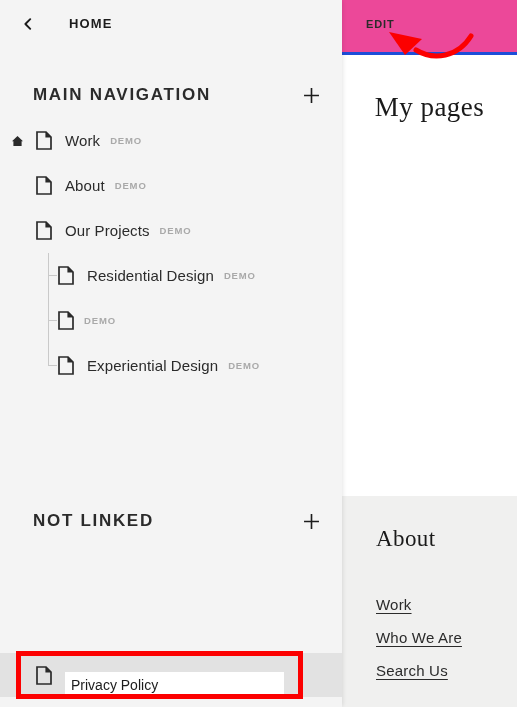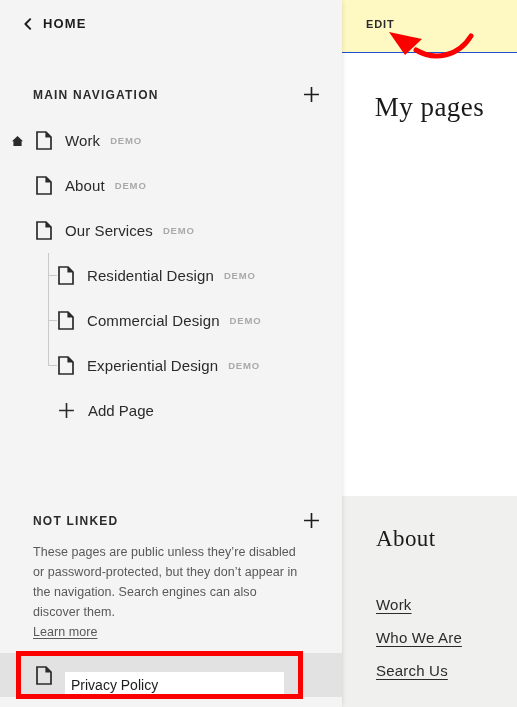--- a/index.html
+++ b/index.html
@@ -28,22 +28,22 @@
     top: 0;
     width: 175px;
     height: 707px;
     background: #ffffff;
     overflow: hidden;
   }
   .preview-topbar {
     position: absolute;
     left: 0; top: 0;
     width: 175px; height: 52px;
-    background: #fef9c3;
-    border-bottom: 1px solid #1d4ed8;
+    background: #ec4899;
+    border-bottom: 3px solid #1d4ed8;
     text-decoration: underline;
   }
   .edit-label {
     position: absolute;
     left: 24px;
     top: 18px;
     font-size: 11px;
     font-weight: 700;
     letter-spacing: 0.08em;
     color: #2b2b2b;
@@ -102,20 +102,21 @@
     overflow: hidden;
   }
 
   .back-row {
     position: absolute;
     left: 22px;
     top: 16px;
     display: flex;
     align-items: center;
     cursor: pointer;
+    gap: 26px;
   }
   .back-chevron {
     width: 12px; height: 12px;
     margin-right: 9px;
     display: block;
   }
   .back-label {
     font-size: 13px;
     font-weight: 700;
     letter-spacing: 0.09em;
@@ -124,21 +125,21 @@
 
   .section-header {
     position: absolute;
     left: 33px;
     width: 280px;
     display: flex;
     align-items: center;
     justify-content: space-between;
   }
   .section-title {
-    font-size: 12px;
+    font-size: 17px;
     font-weight: 700;
     letter-spacing: 0.1em;
     color: #2b2b2b;
   }
   .plus-btn {
     width: 19px; height: 19px;
     display: block;
     cursor: pointer;
     margin-right: -8px;
   }
@@ -357,21 +358,21 @@
         </svg>
         <span class="nav-label">About</span>
         <span class="demo-badge">DEMO</span>
       </div>
 
       <div class="nav-row">
         <svg class="nav-icon" viewBox="0 0 16 19">
           <path d="M1 1 H10 L15 6 V18 H1 Z" fill="none" stroke="#2b2b2b" stroke-width="1.7" stroke-linejoin="miter"></path>
           <path d="M10 1 L10 6 L15 6" fill="#2b2b2b" stroke="#2b2b2b" stroke-width="1.2"></path>
         </svg>
-        <span class="nav-label">Our Services</span>
+        <span class="nav-label">Our Projects</span>
         <span class="demo-badge">DEMO</span>
       </div>
 
 
       <div class="nav-row child">
         <div class="tree-line" style="top:0;height:45px;">
           <div class="v" style="top:0;height:45px;"></div>
           <div class="h"></div>
         </div>
         <svg class="nav-icon" viewBox="0 0 16 19">
@@ -384,57 +385,45 @@
 
       <div class="nav-row child">
         <div class="tree-line" style="top:0;height:45px;">
           <div class="v" style="top:0;height:45px;"></div>
           <div class="h"></div>
         </div>
         <svg class="nav-icon" viewBox="0 0 16 19">
           <path d="M1 1 H10 L15 6 V18 H1 Z" fill="none" stroke="#2b2b2b" stroke-width="1.7" stroke-linejoin="miter"></path>
           <path d="M10 1 L10 6 L15 6" fill="#2b2b2b" stroke="#2b2b2b" stroke-width="1.2"></path>
         </svg>
-        <span class="nav-label">Commercial Design</span>
         <span class="demo-badge">DEMO</span>
       </div>
 
       <div class="nav-row child">
         <div class="tree-line" style="top:0;height:45px;">
           <div class="v" style="top:0;height:23px;"></div>
           <div class="h"></div>
         </div>
         <svg class="nav-icon" viewBox="0 0 16 19">
           <path d="M1 1 H10 L15 6 V18 H1 Z" fill="none" stroke="#2b2b2b" stroke-width="1.7" stroke-linejoin="miter"></path>
           <path d="M10 1 L10 6 L15 6" fill="#2b2b2b" stroke="#2b2b2b" stroke-width="1.2"></path>
         </svg>
         <span class="nav-label">Experiential Design</span>
         <span class="demo-badge">DEMO</span>
       </div>
 
-      <div class="add-page-row">
-        <svg class="add-page-icon" viewBox="0 0 18 18">
-          <path d="M9 2 V16 M2 9 H16" stroke="#2b2b2b" stroke-width="1.7" stroke-linecap="square"></path>
-        </svg>
-        <span class="add-page-label">Add Page</span>
-      </div>
     </div>
 
     <div class="section-header" style="top:511px;">
       <span class="section-title">NOT LINKED</span>
       <svg class="plus-btn" viewBox="0 0 20 20">
         <path d="M10 3 V17 M3 10 H17" stroke="#1c1c1c" stroke-width="1.7" stroke-linecap="square"></path>
       </svg>
     </div>
 
-    <div class="notlinked-desc">
-      <span>These pages are public unless they’re disabled or password-protected, but they don’t appear in the navigation. Search engines can also discover them.</span>
-      <br>
-      <span class="learn-more">Learn more</span>
-    </div>
 
     <div class="edit-row">
       <svg class="nav-icon" viewBox="0 0 16 19">
         <path d="M1 1 H10 L15 6 V18 H1 Z" fill="none" stroke="#2b2b2b" stroke-width="1.7" stroke-linejoin="miter"></path>
         <path d="M10 1 L10 6 L15 6" fill="#2b2b2b" stroke="#2b2b2b" stroke-width="1.2"></path>
       </svg>
       <input class="name-input" type="text" value="Privacy Policy" style="">
     </div>
 
   </div>

